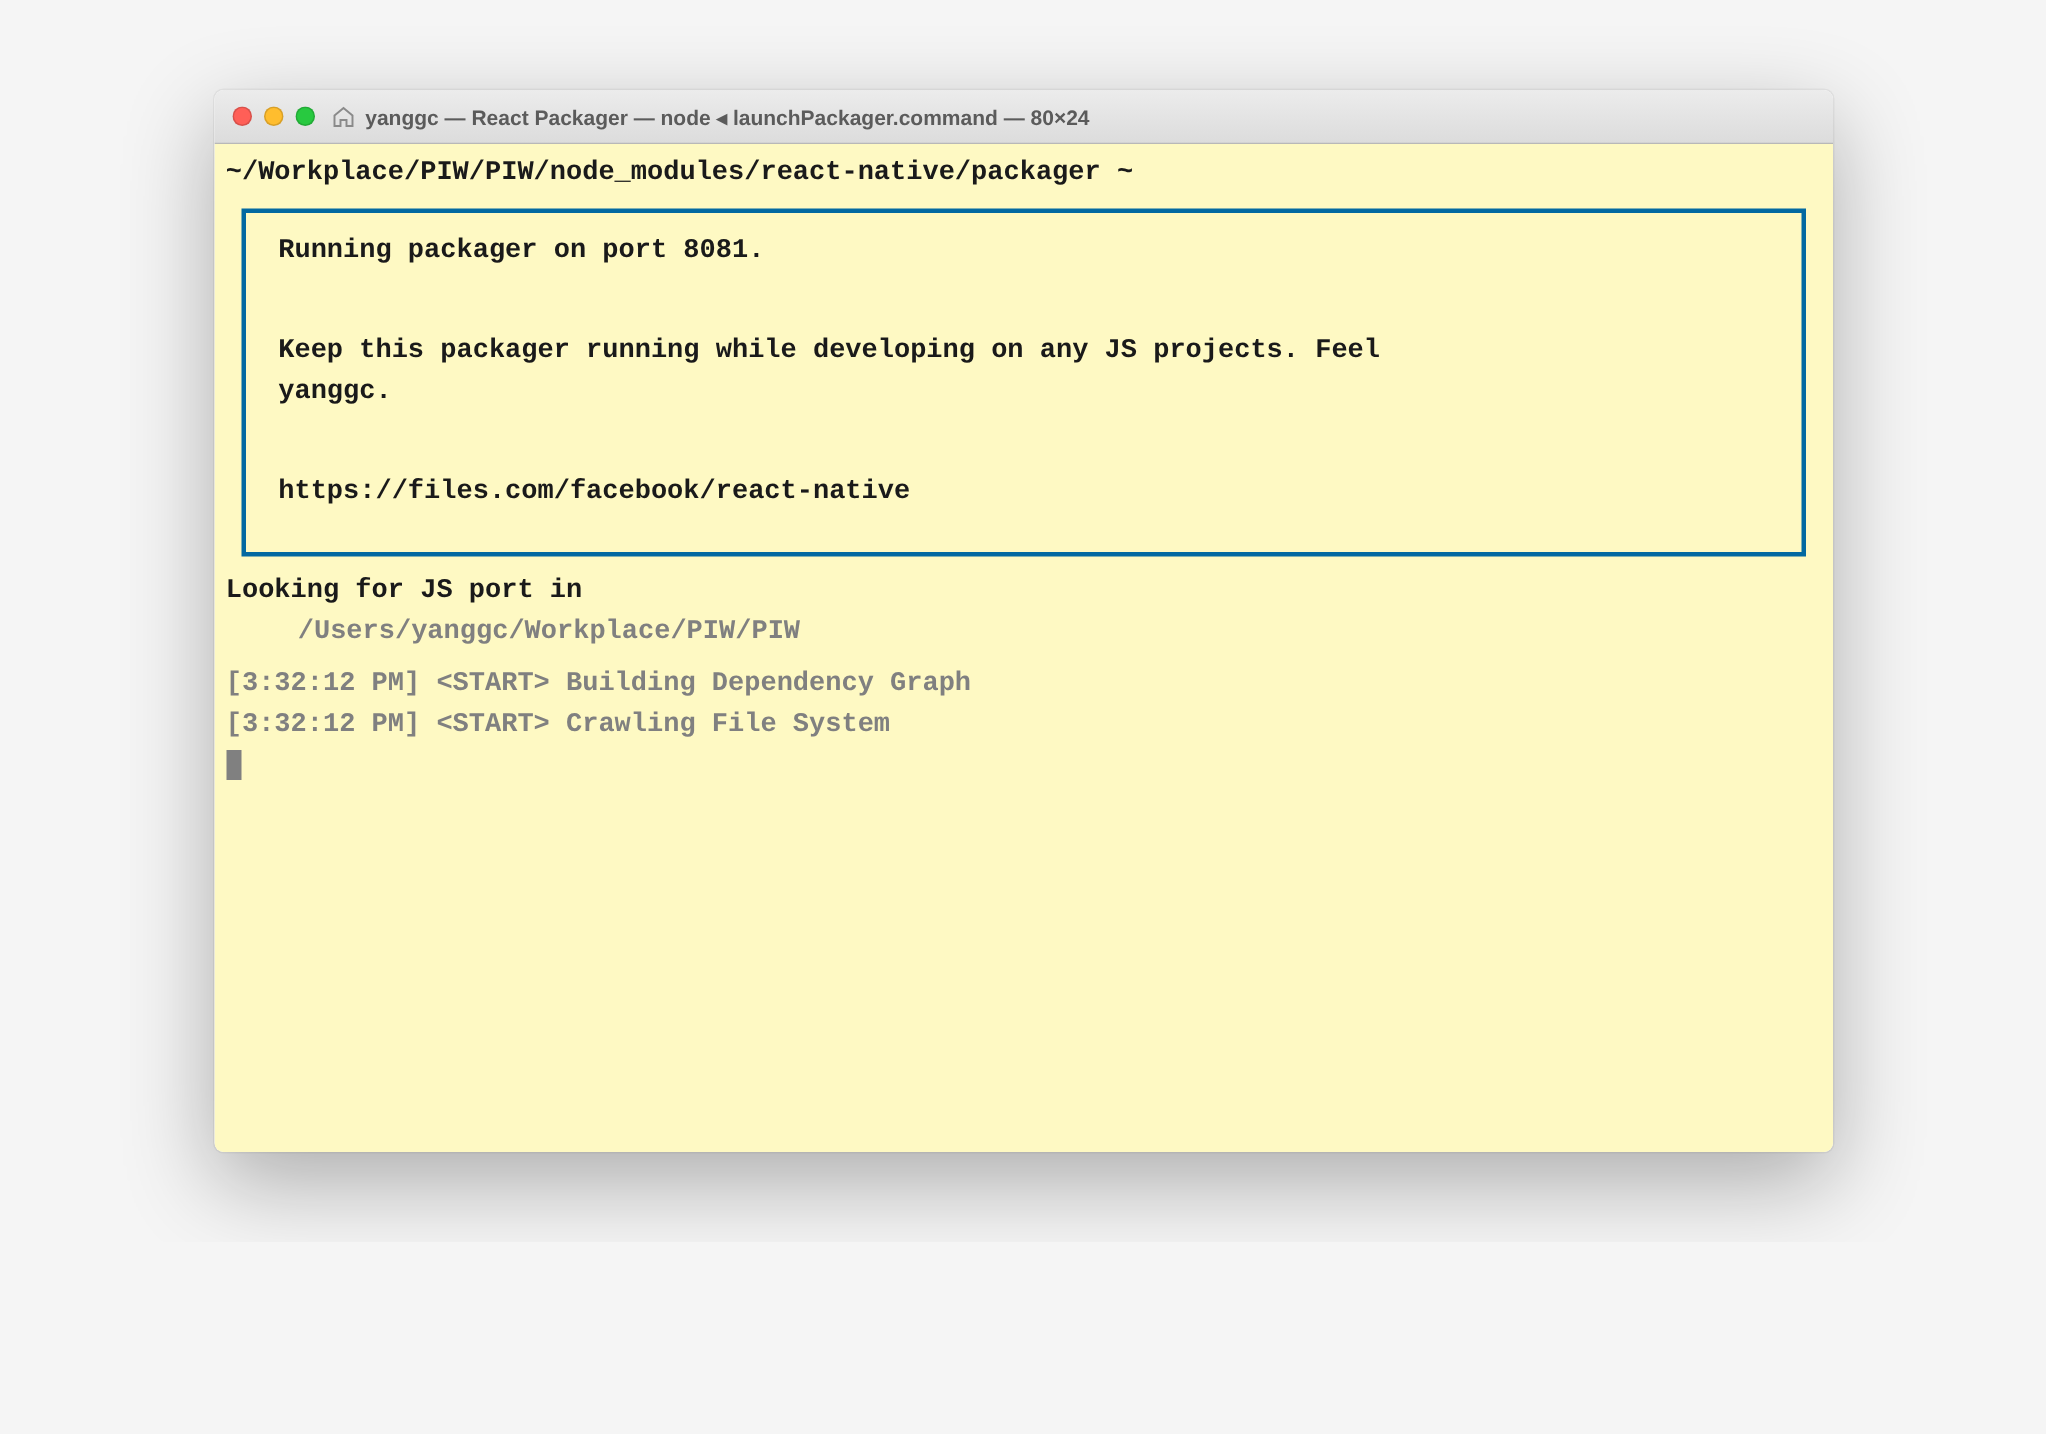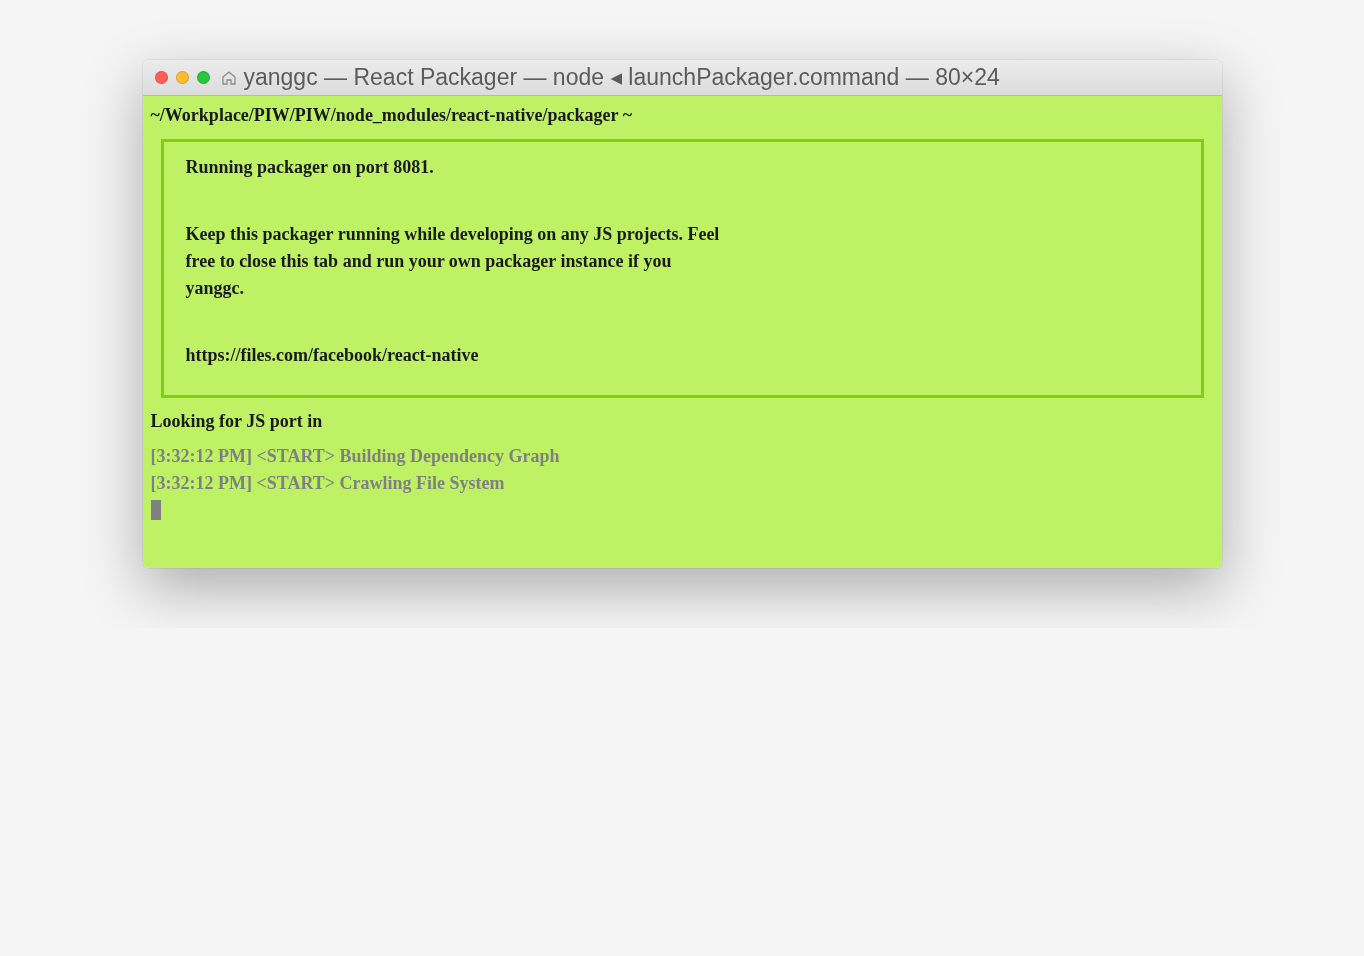--- a/index.html
+++ b/index.html
@@ -43,41 +43,41 @@
     .light.green { background: #28c940; }
     .home-icon {
       margin-left: 10px;
       width: 18px;
       height: 18px;
       display: flex;
       align-items: center;
       justify-content: center;
     }
     .title-text {
-      font-size: 23px;
+      font-size: 14px;
       color: #5b5b5b;
       margin-left: 6px;
       white-space: nowrap;
-      font-weight: 400;
+      font-weight: 700;
     }
     .terminal-body {
-      background: #bef264;
+      background: #fef9c3;
       padding: 6px 8px 8px 8px;
-      font-family: Liberation Serif, serif;
+      font-family: Liberation Mono, monospace;
       font-size: 18px;
       line-height: 1.5;
-      height: 472px;
+      height: 672px;
       color: #000;
     }
     .line-bold {
       font-weight: 700;
       color: #1a1a1a;
     }
     .panel {
-      border: 3px solid #84cc16;
+      border: 3px solid #0369a1;
       margin: 10px 10px 10px 10px;
       padding: 12px 22px 26px 22px;
     }
     .panel-line {
       font-weight: 700;
       color: #1a1a1a;
     }
     .grey {
       color: #808080;
       font-weight: 700;
@@ -112,24 +112,24 @@
     </div>
     <div class="title-text">yanggc — React Packager — node ◂ launchPackager.command — 80×24</div>
   </div>
 
   <div class="terminal-body">
     <div class="line-bold">~/Workplace/PIW/PIW/node_modules/react-native/packager ~</div>
 
     <div class="panel">
       <div class="panel-line">Running packager on port 8081.</div>
       <div class="panel-line mt">Keep this packager running while developing on any JS projects. Feel</div>
-      <div class="panel-line">free to close this tab and run your own packager instance if you</div>
       <div class="panel-line">yanggc.</div>
       <div class="panel-line mt">https://files.com/facebook/react-native</div>
     </div>
 
     <div class="line-bold">Looking for JS port in</div>
+    <div class="grey indent">/Users/yanggc/Workplace/PIW/PIW</div>
 
     <div class="grey mt2">[3:32:12 PM] &lt;START&gt; Building Dependency Graph</div>
     <div class="grey">[3:32:12 PM] &lt;START&gt; Crawling File System</div>
     <div><span class="cursor"></span></div>
   </div>
 </div>
 
 </body></html>

